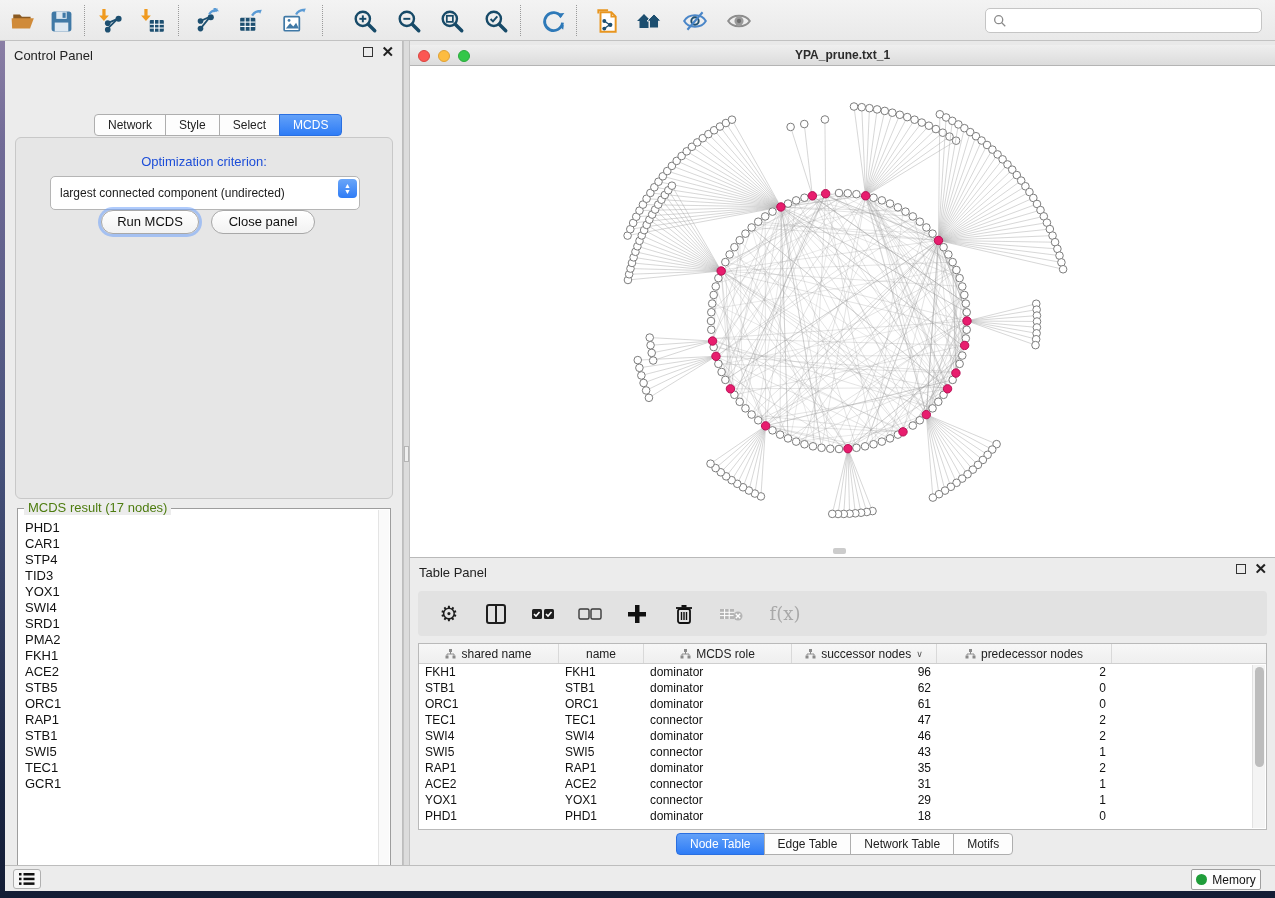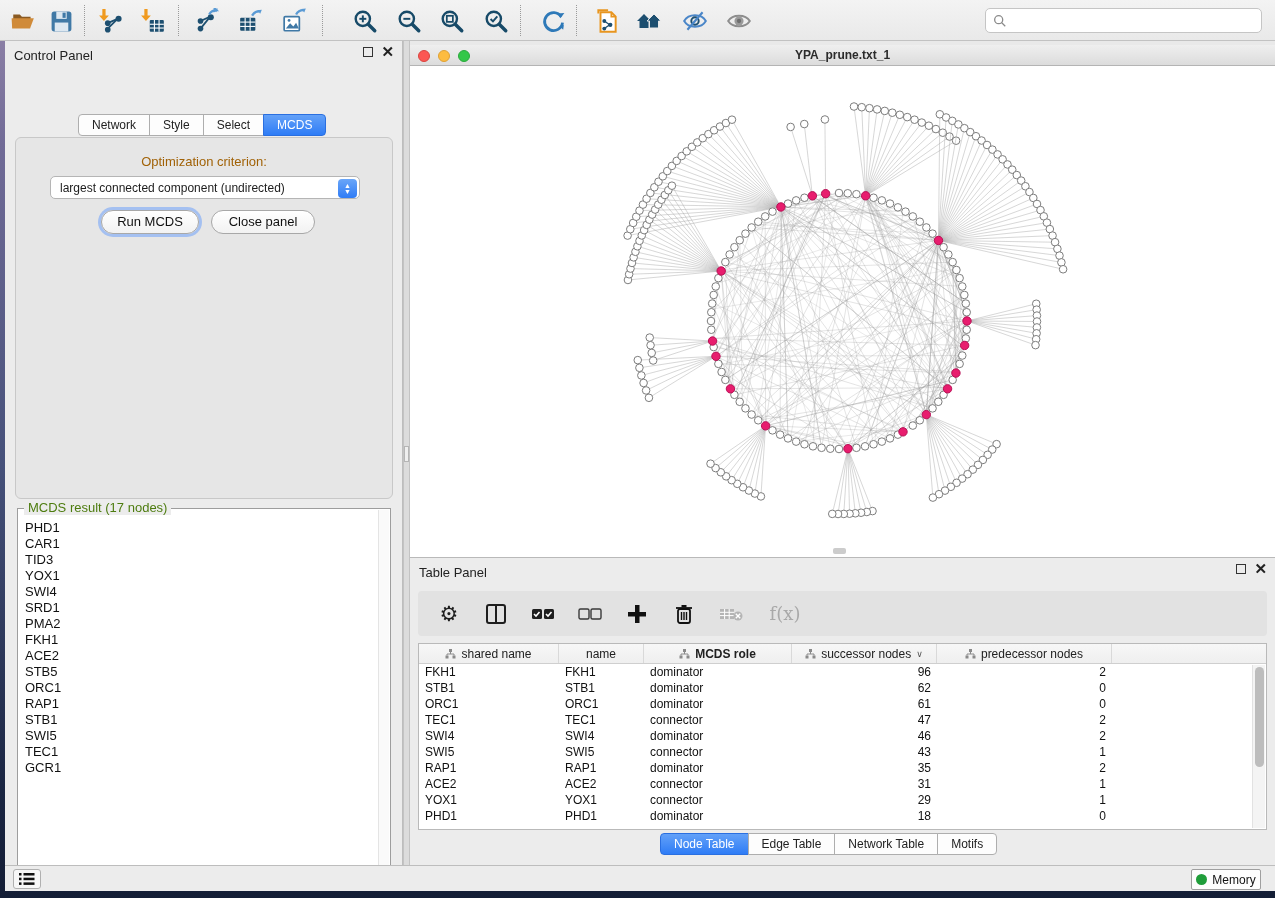--- a/index.html
+++ b/index.html
@@ -17,26 +17,26 @@
   #search-box{position:absolute;left:985px;top:8px;width:277px;height:25px;background:#fff;border:1px solid #c5c5c5;border-radius:5px;display:flex;align-items:center;padding-left:7px;}
   #search-box input{border:none;outline:none;font-size:12px;width:230px;background:transparent;font-family:"Liberation Sans",sans-serif;}
   
   #control-panel{left:5px;top:41px;width:398px;height:824px;background:#ececec;border-right:1px solid #bdbdbd;}
   .panel-title{position:absolute;left:9px;top:7px;font-size:13px;color:#222;}
   .panel-icons{position:absolute;right:8px;top:6px;display:flex;gap:8px;align-items:center;}
   .float-glyph{width:10px;height:10px;border:1.6px solid #333;display:inline-block;}
   .close-glyph{font-size:15px;font-weight:bold;color:#222;line-height:10px;}
   #ctrl-tabs{position:absolute;left:73px;top:73px;display:flex;height:22px;}
   .seg-tab{border:1px solid #aeaeae;background:#fdfdfd;font-size:12px;padding:3px 13px 0 13px;margin-left:-1px;color:#222;}
-  .seg-tab:first-child{border-radius:4px 0 0 4px;margin-left:0;}
+  .seg-tab:first-child{border-radius:4px 0 0 4px;margin-left:16px;}
   .seg-tab:last-child{border-radius:0 4px 4px 0;}
   .seg-tab.active{background:linear-gradient(#63a1f8,#2e7cf6);border-color:#2a6fe0;color:#fff;}
   #ctrl-content{position:absolute;left:10px;top:96px;width:378px;height:362px;background:#e6e6e6;border:1px solid #c8c8c8;border-radius:6px;}
-  #opt-label{position:absolute;left:0;top:16px;width:100%;text-align:center;font-size:13px;color:#a16207;}
-  #opt-select{position:absolute;left:34px;top:38px;width:310px;height:23px;background:#fff;border:1px solid #b5b5b5;border-radius:5px;font-size:12px;display:flex;align-items:center;padding-left:9px;}
+  #opt-label{position:absolute;left:0;top:16px;width:100%;text-align:center;font-size:13px;color:#1d4ed8;}
+  #opt-select{position:absolute;left:34px;top:38px;width:310px;height:34px;background:#fff;border:1px solid #b5b5b5;border-radius:5px;font-size:12px;display:flex;align-items:center;padding-left:9px;}
   #opt-stepper{position:absolute;right:2px;top:2px;width:19px;height:19px;border-radius:4px;background:linear-gradient(#6aa6f8,#2f7cf6);display:flex;flex-direction:column;align-items:center;justify-content:center;color:#fff;font-size:7px;line-height:6px;}
   .btn{position:absolute;height:24px;background:linear-gradient(#ffffff,#f2f2f2);border:1px solid #a8a8a8;border-radius:12px;font-size:13px;text-align:center;padding-top:3px;color:#111;}
   #run-btn{left:85px;top:72px;width:98px;box-shadow:0 0 0 3px rgba(110,160,250,.55);}
   #closepanel-btn{left:195px;top:72px;width:104px;}
   #mcds-box{position:absolute;left:12px;top:467px;width:374px;height:371px;background:#fff;border:1px solid #9d9d9d;}
   #mcds-legend{position:absolute;left:6px;top:-9px;background:#ececec;padding:0 4px;font-size:13px;color:#4d7c0f;}
   #mcds-list{position:absolute;left:2px;top:11px;width:355px;bottom:2px;overflow:hidden;}
   .mcds-item{font-size:13px;line-height:16px;padding-left:5px;color:#111;}
   #mcds-scroll{position:absolute;right:1px;top:1px;bottom:1px;width:11px;background:#fafafa;border-left:1px solid #e4e4e4;}
   
@@ -51,21 +51,21 @@
   #net-canvas{position:absolute;left:0;top:21px;width:863px;height:491px;}
   #net-grab{position:absolute;left:423px;bottom:3px;width:13px;height:6px;background:#cccccc;border-radius:2px;}
   
   #table-panel{position:absolute;left:0;top:517px;width:865px;height:307px;background:#ececec;}
   #tp-toolbar{position:absolute;left:8px;top:33px;width:849px;height:45px;background:#e2e2e2;border-radius:4px;display:flex;align-items:center;gap:21px;padding-left:18px;}
   .tp-icon{display:flex;align-items:center;justify-content:center;width:26px;height:26px;}
   .fx{font-family:"DejaVu Serif",serif;font-size:18px;color:#a9a9a9;}
   #node-table{position:absolute;left:8px;top:85px;width:849px;height:187px;background:#fff;border:1px solid #b9b9b9;}
   #thead{position:absolute;left:0;top:0;width:100%;height:20px;background:linear-gradient(#f7f7f7,#efefef);border-bottom:1px solid #cfcfcf;display:flex;font-size:12px;color:#222;}
   .hcell{flex:none;display:flex;align-items:center;justify-content:center;gap:5px;border-right:1px solid #d9d9d9;height:100%;}
-  .hc0{width:140px;}.hc1{width:85px;}.hc2{width:148px;font-weight:bold;}.hc3{width:145px;}.hc4{width:175px;}.hc5{flex:1;border-right:none;}
+  .hc0{width:140px;}.hc1{width:85px;}.hc2{width:148px;}.hc3{width:145px;}.hc4{width:175px;}.hc5{flex:1;border-right:none;}
   #tbody{position:absolute;left:0;top:20px;width:100%;}
   .trow{display:flex;height:16px;align-items:center;font-size:12px;color:#111;}
   .tcell{flex:none;padding:0 6px;white-space:nowrap;overflow:hidden;}
   .tc0{width:140px;}.tc1{width:85px;}.tc2{width:148px;}.tc3{width:145px;text-align:right;}.tc4{width:175px;text-align:right;}
   #tbl-scroll{position:absolute;right:1px;top:21px;bottom:1px;width:13px;background:#f4f4f4;border-left:1px solid #e2e2e2;}
   #tbl-thumb{position:absolute;left:2px;top:2px;width:9px;height:100px;background:#bdbdbd;border-radius:5px;}
   #tp-tabs{position:absolute;left:250px;top:275px;display:flex;height:22px;}
   .sort-chevron{font-size:9px;color:#555;}
   
   #status-bar{left:5px;top:865px;width:1270px;height:26px;background:#ececec;border-top:1px solid #bdbdbd;}
@@ -259,20 +259,21 @@
         </span>
     </div>
     <div class="btn" id="run-btn">Run MCDS</div>
     <div class="btn" id="closepanel-btn">Close panel</div>
   </div>
   <div id="mcds-box">
     <div id="mcds-legend">MCDS result (17 nodes)</div>
     <div id="mcds-list">
         <div class="mcds-item">PHD1</div>
         <div class="mcds-item">CAR1</div>
+        <div class="mcds-item">STP4</div>
         <div class="mcds-item">TID3</div>
         <div class="mcds-item">YOX1</div>
         <div class="mcds-item">SWI4</div>
         <div class="mcds-item">SRD1</div>
         <div class="mcds-item">PMA2</div>
         <div class="mcds-item">FKH1</div>
         <div class="mcds-item">ACE2</div>
         <div class="mcds-item">STB5</div>
         <div class="mcds-item">ORC1</div>
         <div class="mcds-item">RAP1</div>

